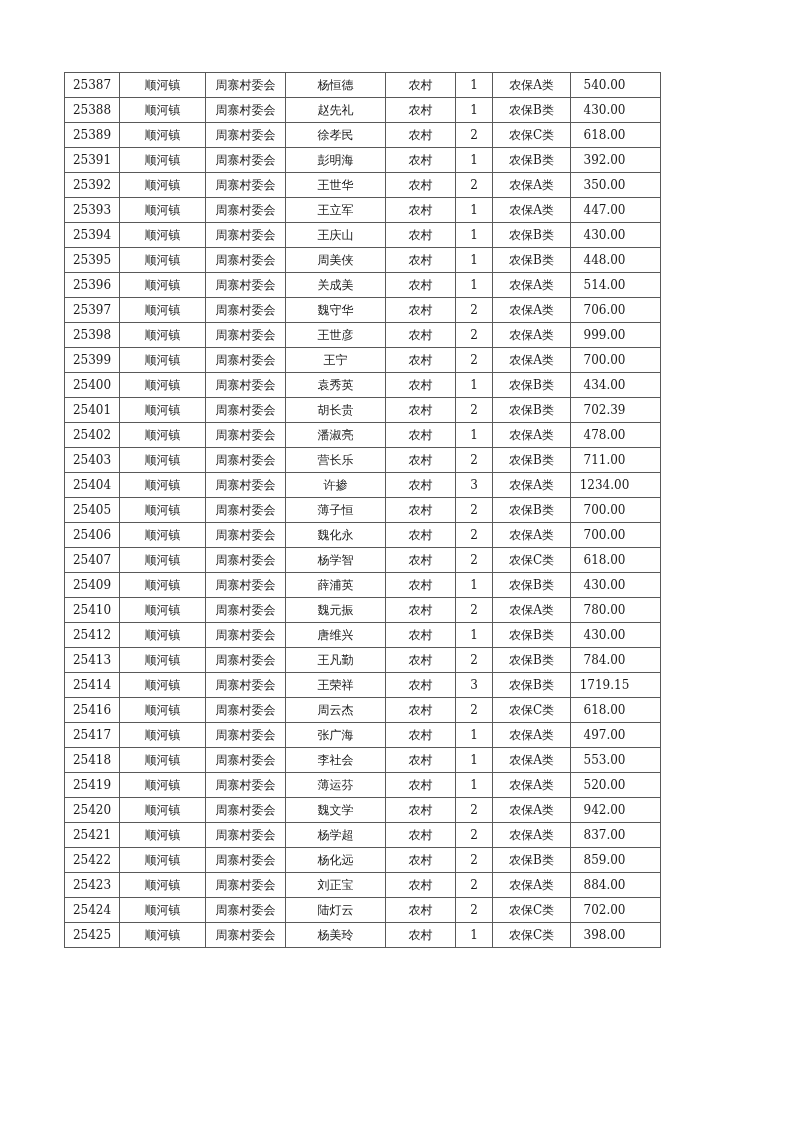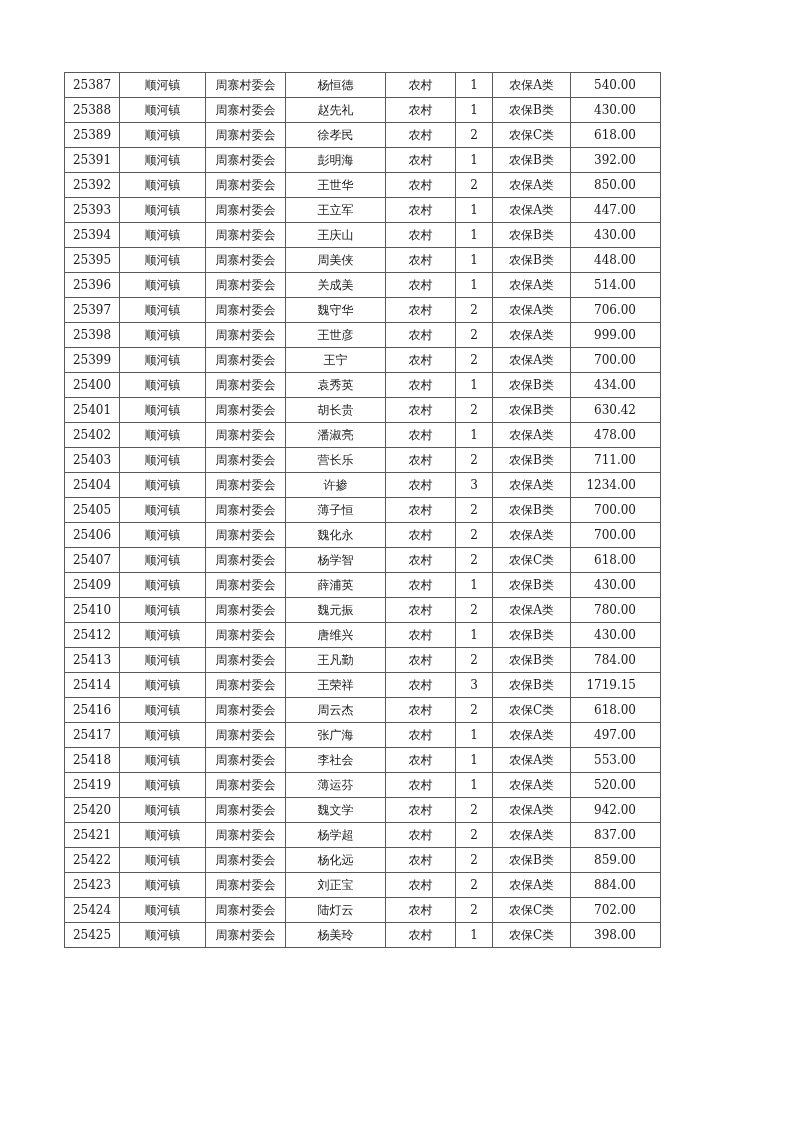--- a/index.html
+++ b/index.html
@@ -28,21 +28,20 @@
     color: #1a1a1a;
     height: 24px;
     line-height: 24px;
     text-align: center;
     padding: 0 2px;
     white-space: nowrap;
     overflow: hidden;
     font-family: "DejaVu Serif", "Liberation Serif", serif;
   }
   table.records td.col-amount {
-    text-align: right;
     padding-right: 24px;
   }
   col.c-id       { width: 55px; }
   col.c-town     { width: 86px; }
   col.c-village  { width: 80px; }
   col.c-name     { width: 100px; }
   col.c-type     { width: 70px; }
   col.c-count    { width: 37px; }
   col.c-category { width: 78px; }
   col.c-amount   { width: 90px; }
@@ -104,21 +103,21 @@
           <td class="col-amount">392.00</td>
         </tr>
         <tr>
           <td class="col-id">25392</td>
           <td class="col-town">顺河镇</td>
           <td class="col-village">周寨村委会</td>
           <td class="col-name">王世华</td>
           <td class="col-type">农村</td>
           <td class="col-count">2</td>
           <td class="col-category">农保A类</td>
-          <td class="col-amount">850.00</td>
+          <td class="col-amount">350.00</td>
         </tr>
         <tr>
           <td class="col-id">25393</td>
           <td class="col-town">顺河镇</td>
           <td class="col-village">周寨村委会</td>
           <td class="col-name">王立军</td>
           <td class="col-type">农村</td>
           <td class="col-count">1</td>
           <td class="col-category">农保A类</td>
           <td class="col-amount">447.00</td>
@@ -194,21 +193,21 @@
           <td class="col-amount">434.00</td>
         </tr>
         <tr>
           <td class="col-id">25401</td>
           <td class="col-town">顺河镇</td>
           <td class="col-village">周寨村委会</td>
           <td class="col-name">胡长贵</td>
           <td class="col-type">农村</td>
           <td class="col-count">2</td>
           <td class="col-category">农保B类</td>
-          <td class="col-amount">630.42</td>
+          <td class="col-amount">702.39</td>
         </tr>
         <tr>
           <td class="col-id">25402</td>
           <td class="col-town">顺河镇</td>
           <td class="col-village">周寨村委会</td>
           <td class="col-name">潘淑亮</td>
           <td class="col-type">农村</td>
           <td class="col-count">1</td>
           <td class="col-category">农保A类</td>
           <td class="col-amount">478.00</td>

